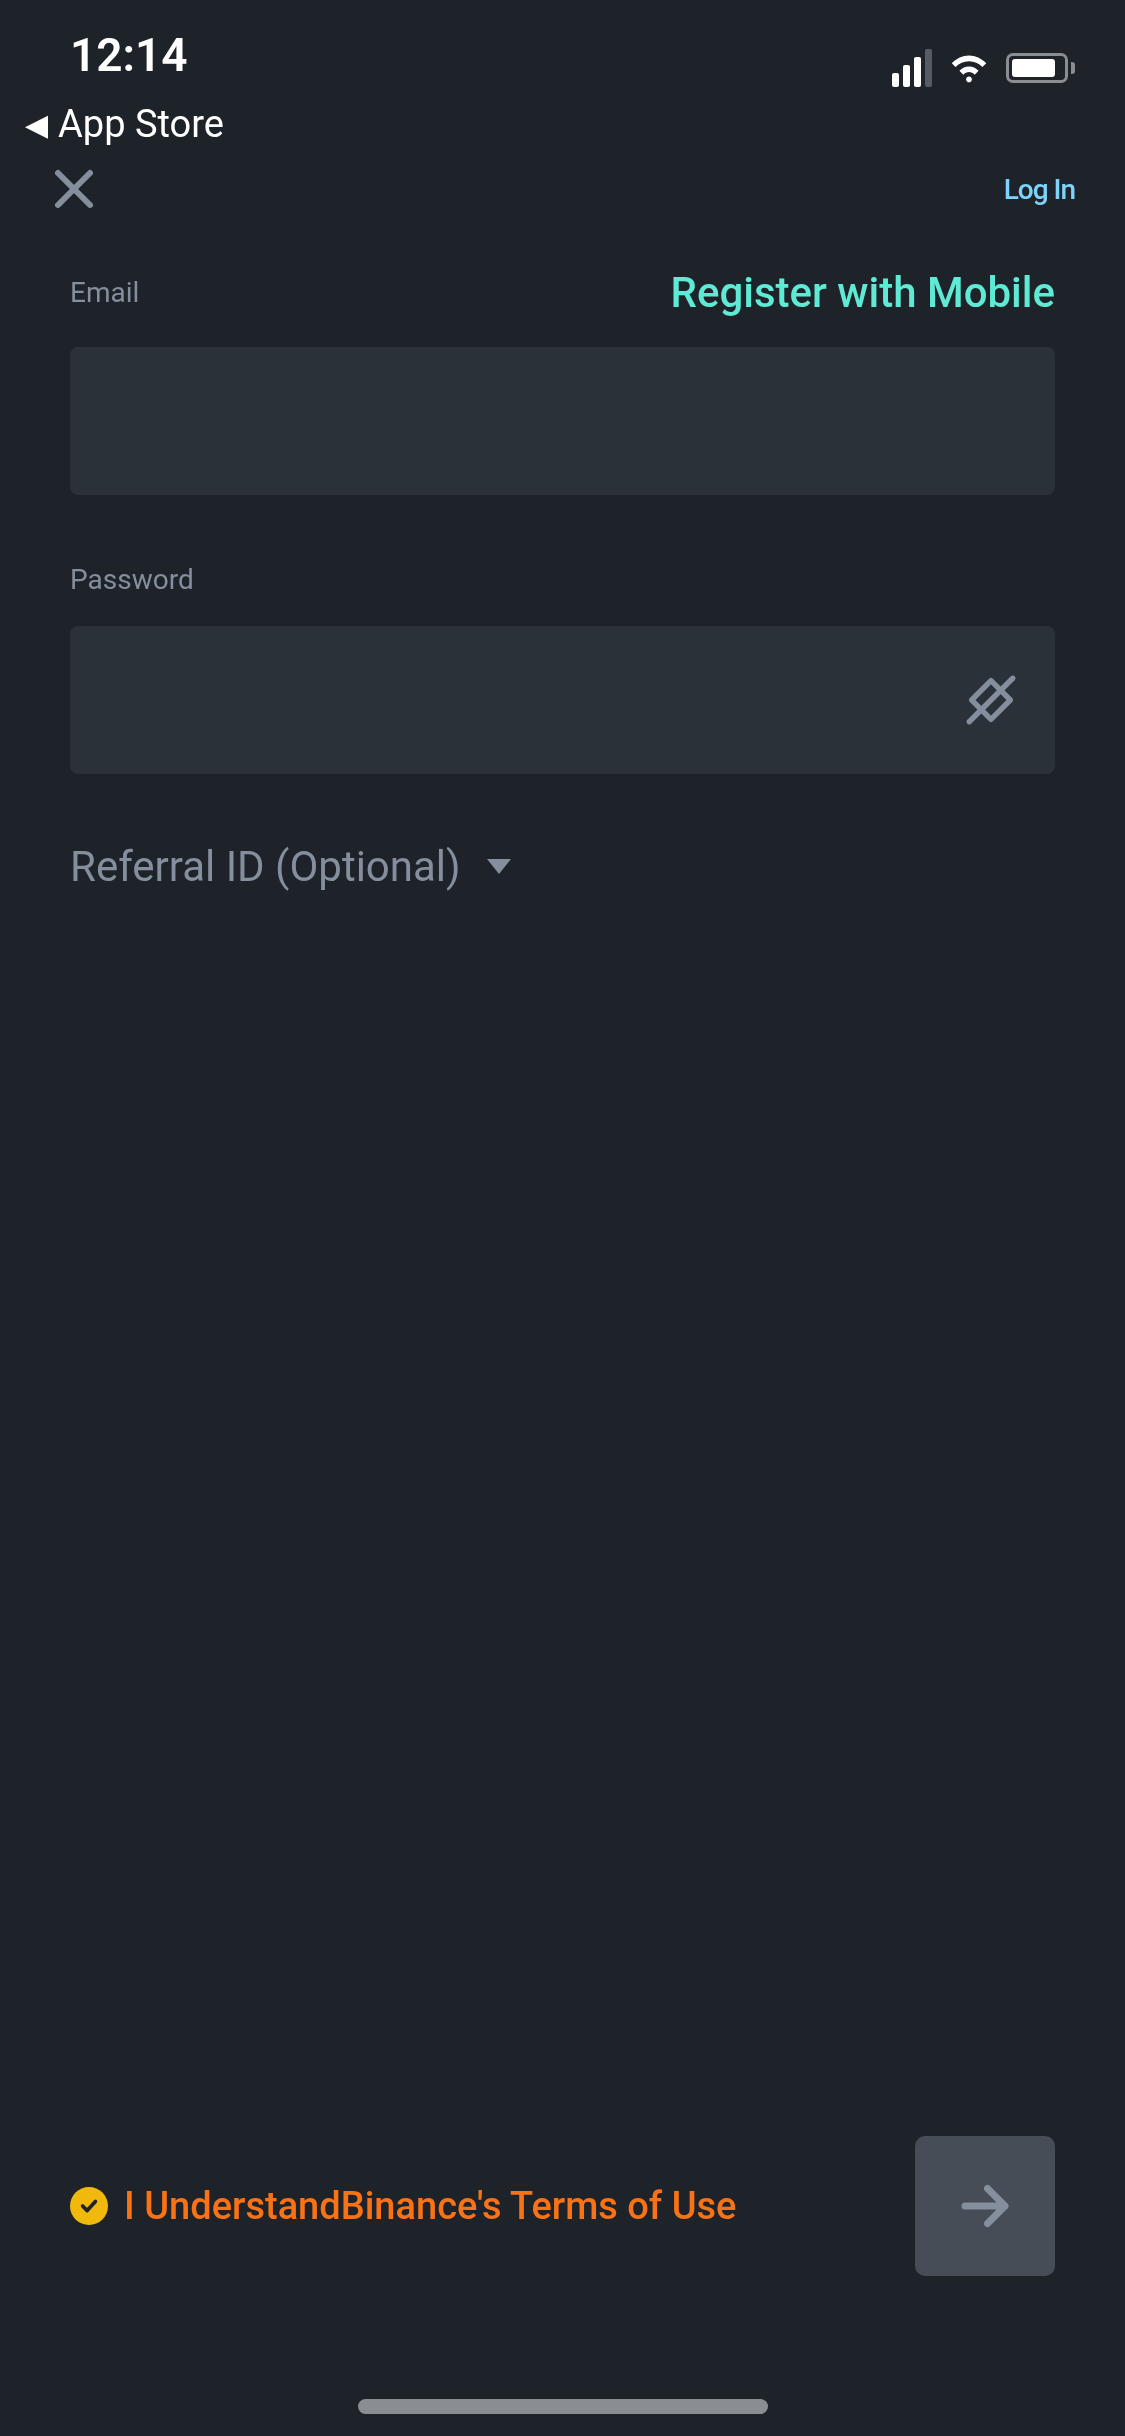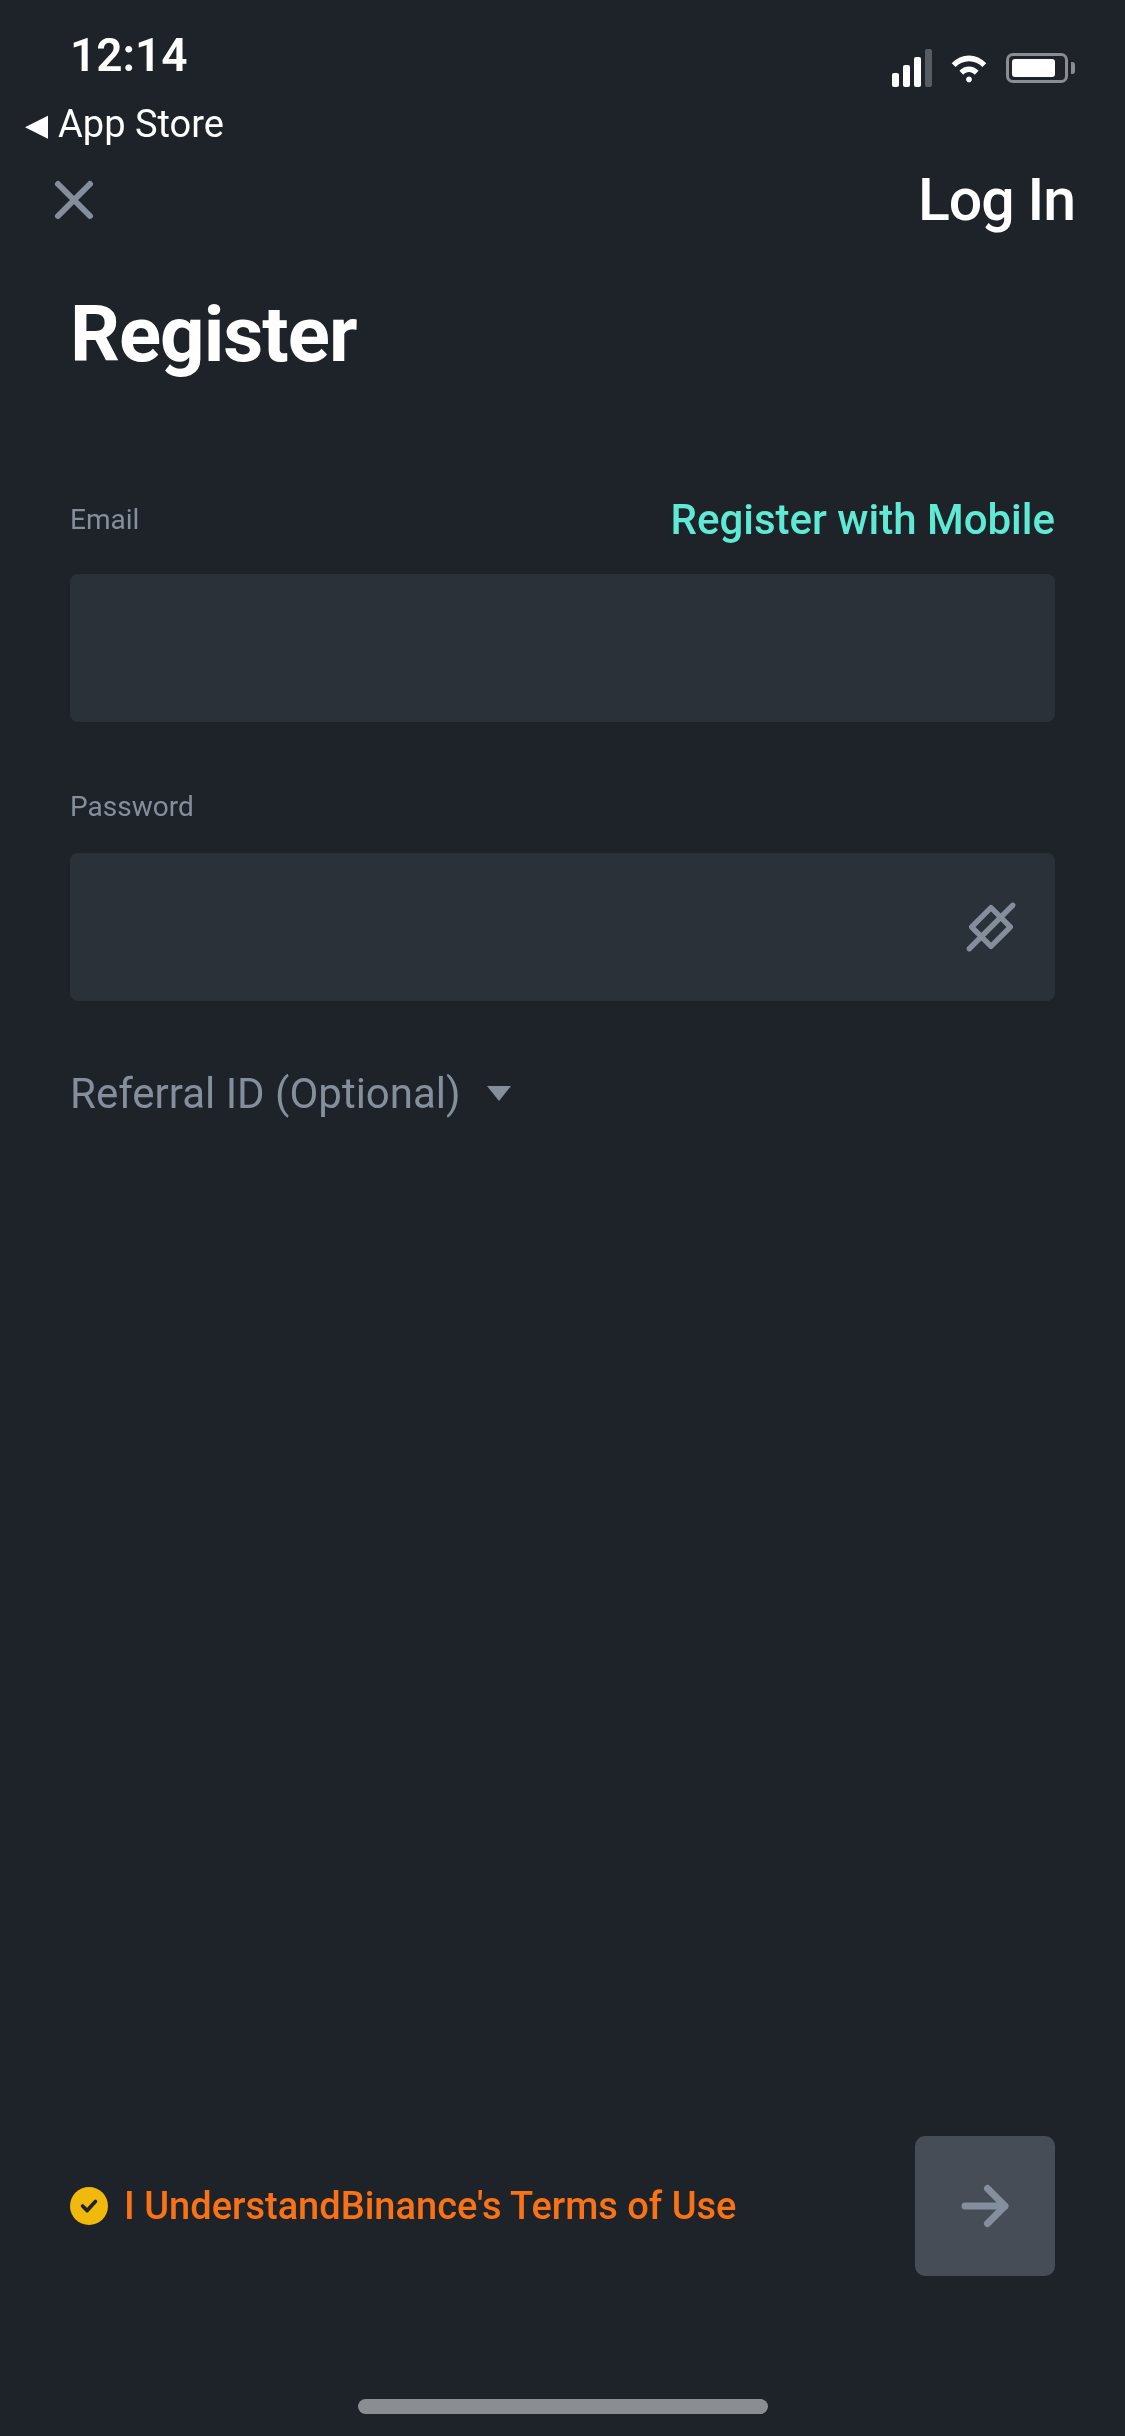--- a/index.html
+++ b/index.html
@@ -127,23 +127,23 @@
     height: 48px;
     cursor: pointer;
   }
   
   .close-icon svg {
     width: 100%;
     height: 100%;
   }
   
   .login-link {
-    font-size: 59px;
+    font-size: 28px;
     font-weight: 500;
-    color: #ffffff;
+    color: #7dd3fc;
     cursor: pointer;
     letter-spacing: -1px;
   }
   
   
   .content {
     padding: 30px 70px 0 70px;
   }
   
   .page-title {
@@ -342,21 +342,20 @@
 <div class="nav-bar">
   <div class="close-icon">
     <svg viewBox="0 0 24 24" fill="none">
       <path d="M4 4L20 20M4 20L20 4" stroke="#848e9c" stroke-width="3" stroke-linecap="round"></path>
     </svg>
   </div>
   <div class="login-link">Log In</div>
 </div>
 
 <div class="content">
-  <h1 class="page-title">Register</h1>
 
   <div class="field-group">
     <div class="field-header">
       <div class="field-label">Email</div>
       <div class="mobile-link">Register with Mobile</div>
     </div>
     <input type="text" class="input-field" value="" style="">
   </div>
 
   <div class="field-group">

